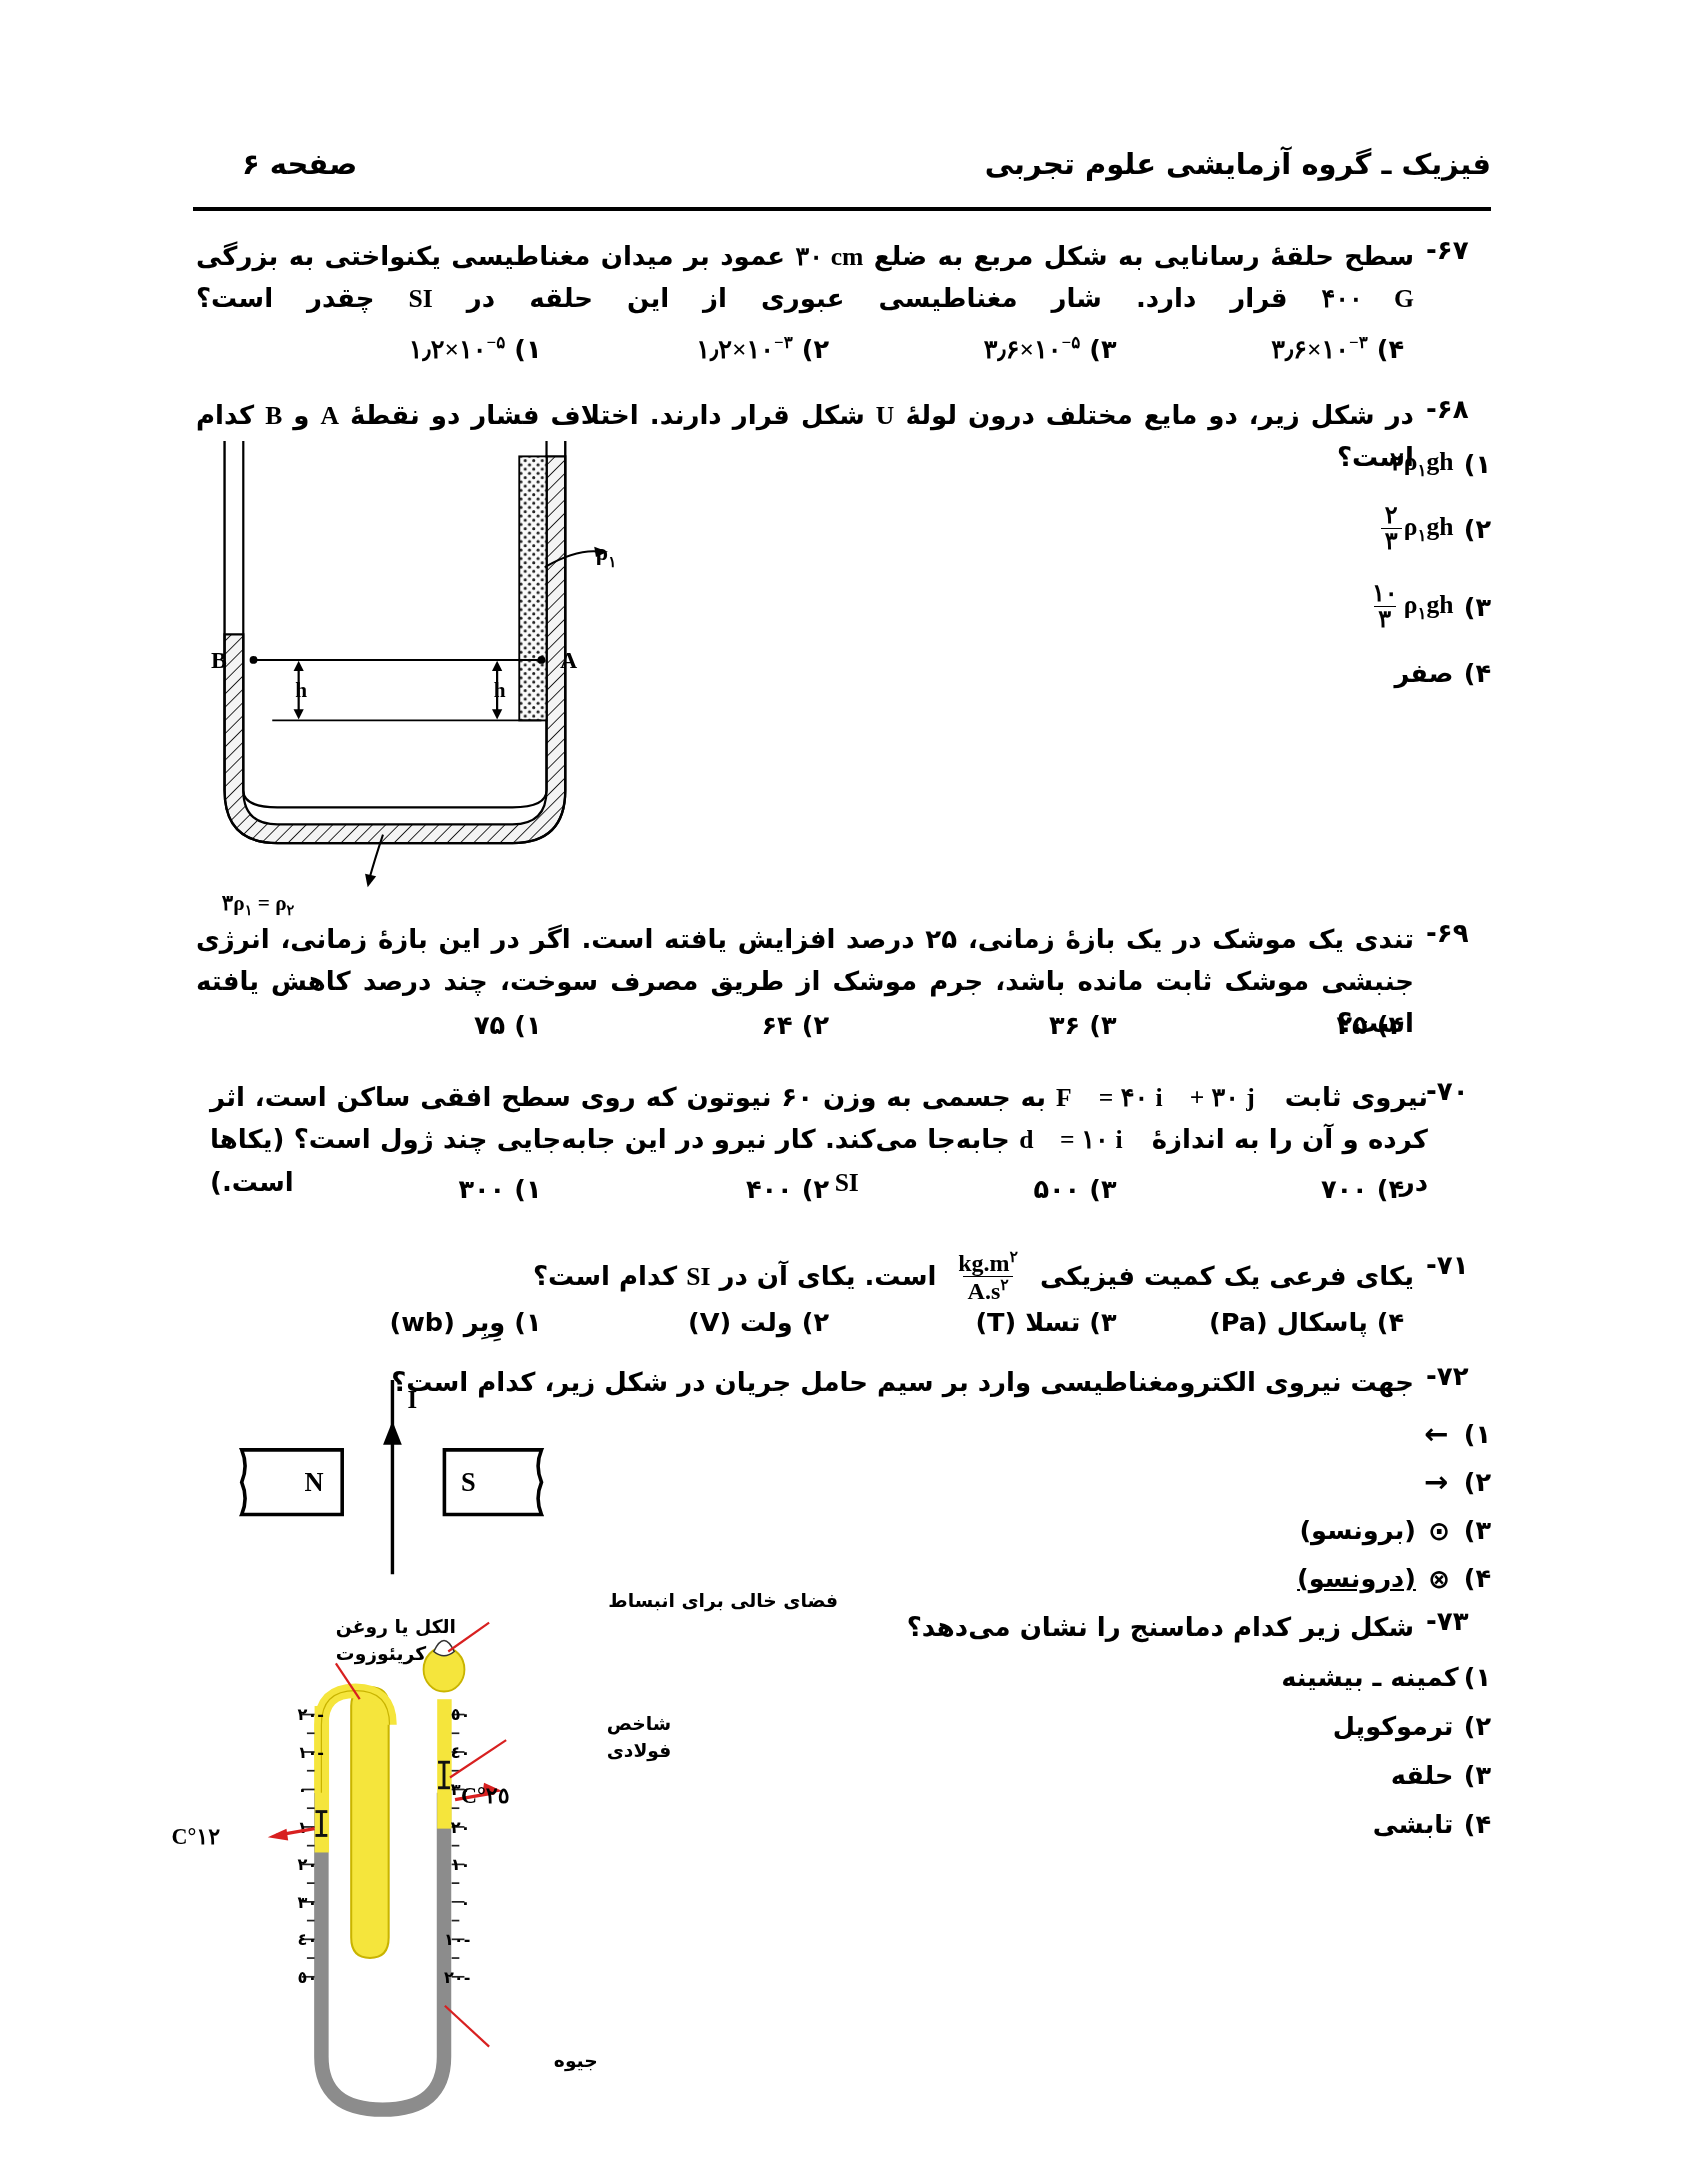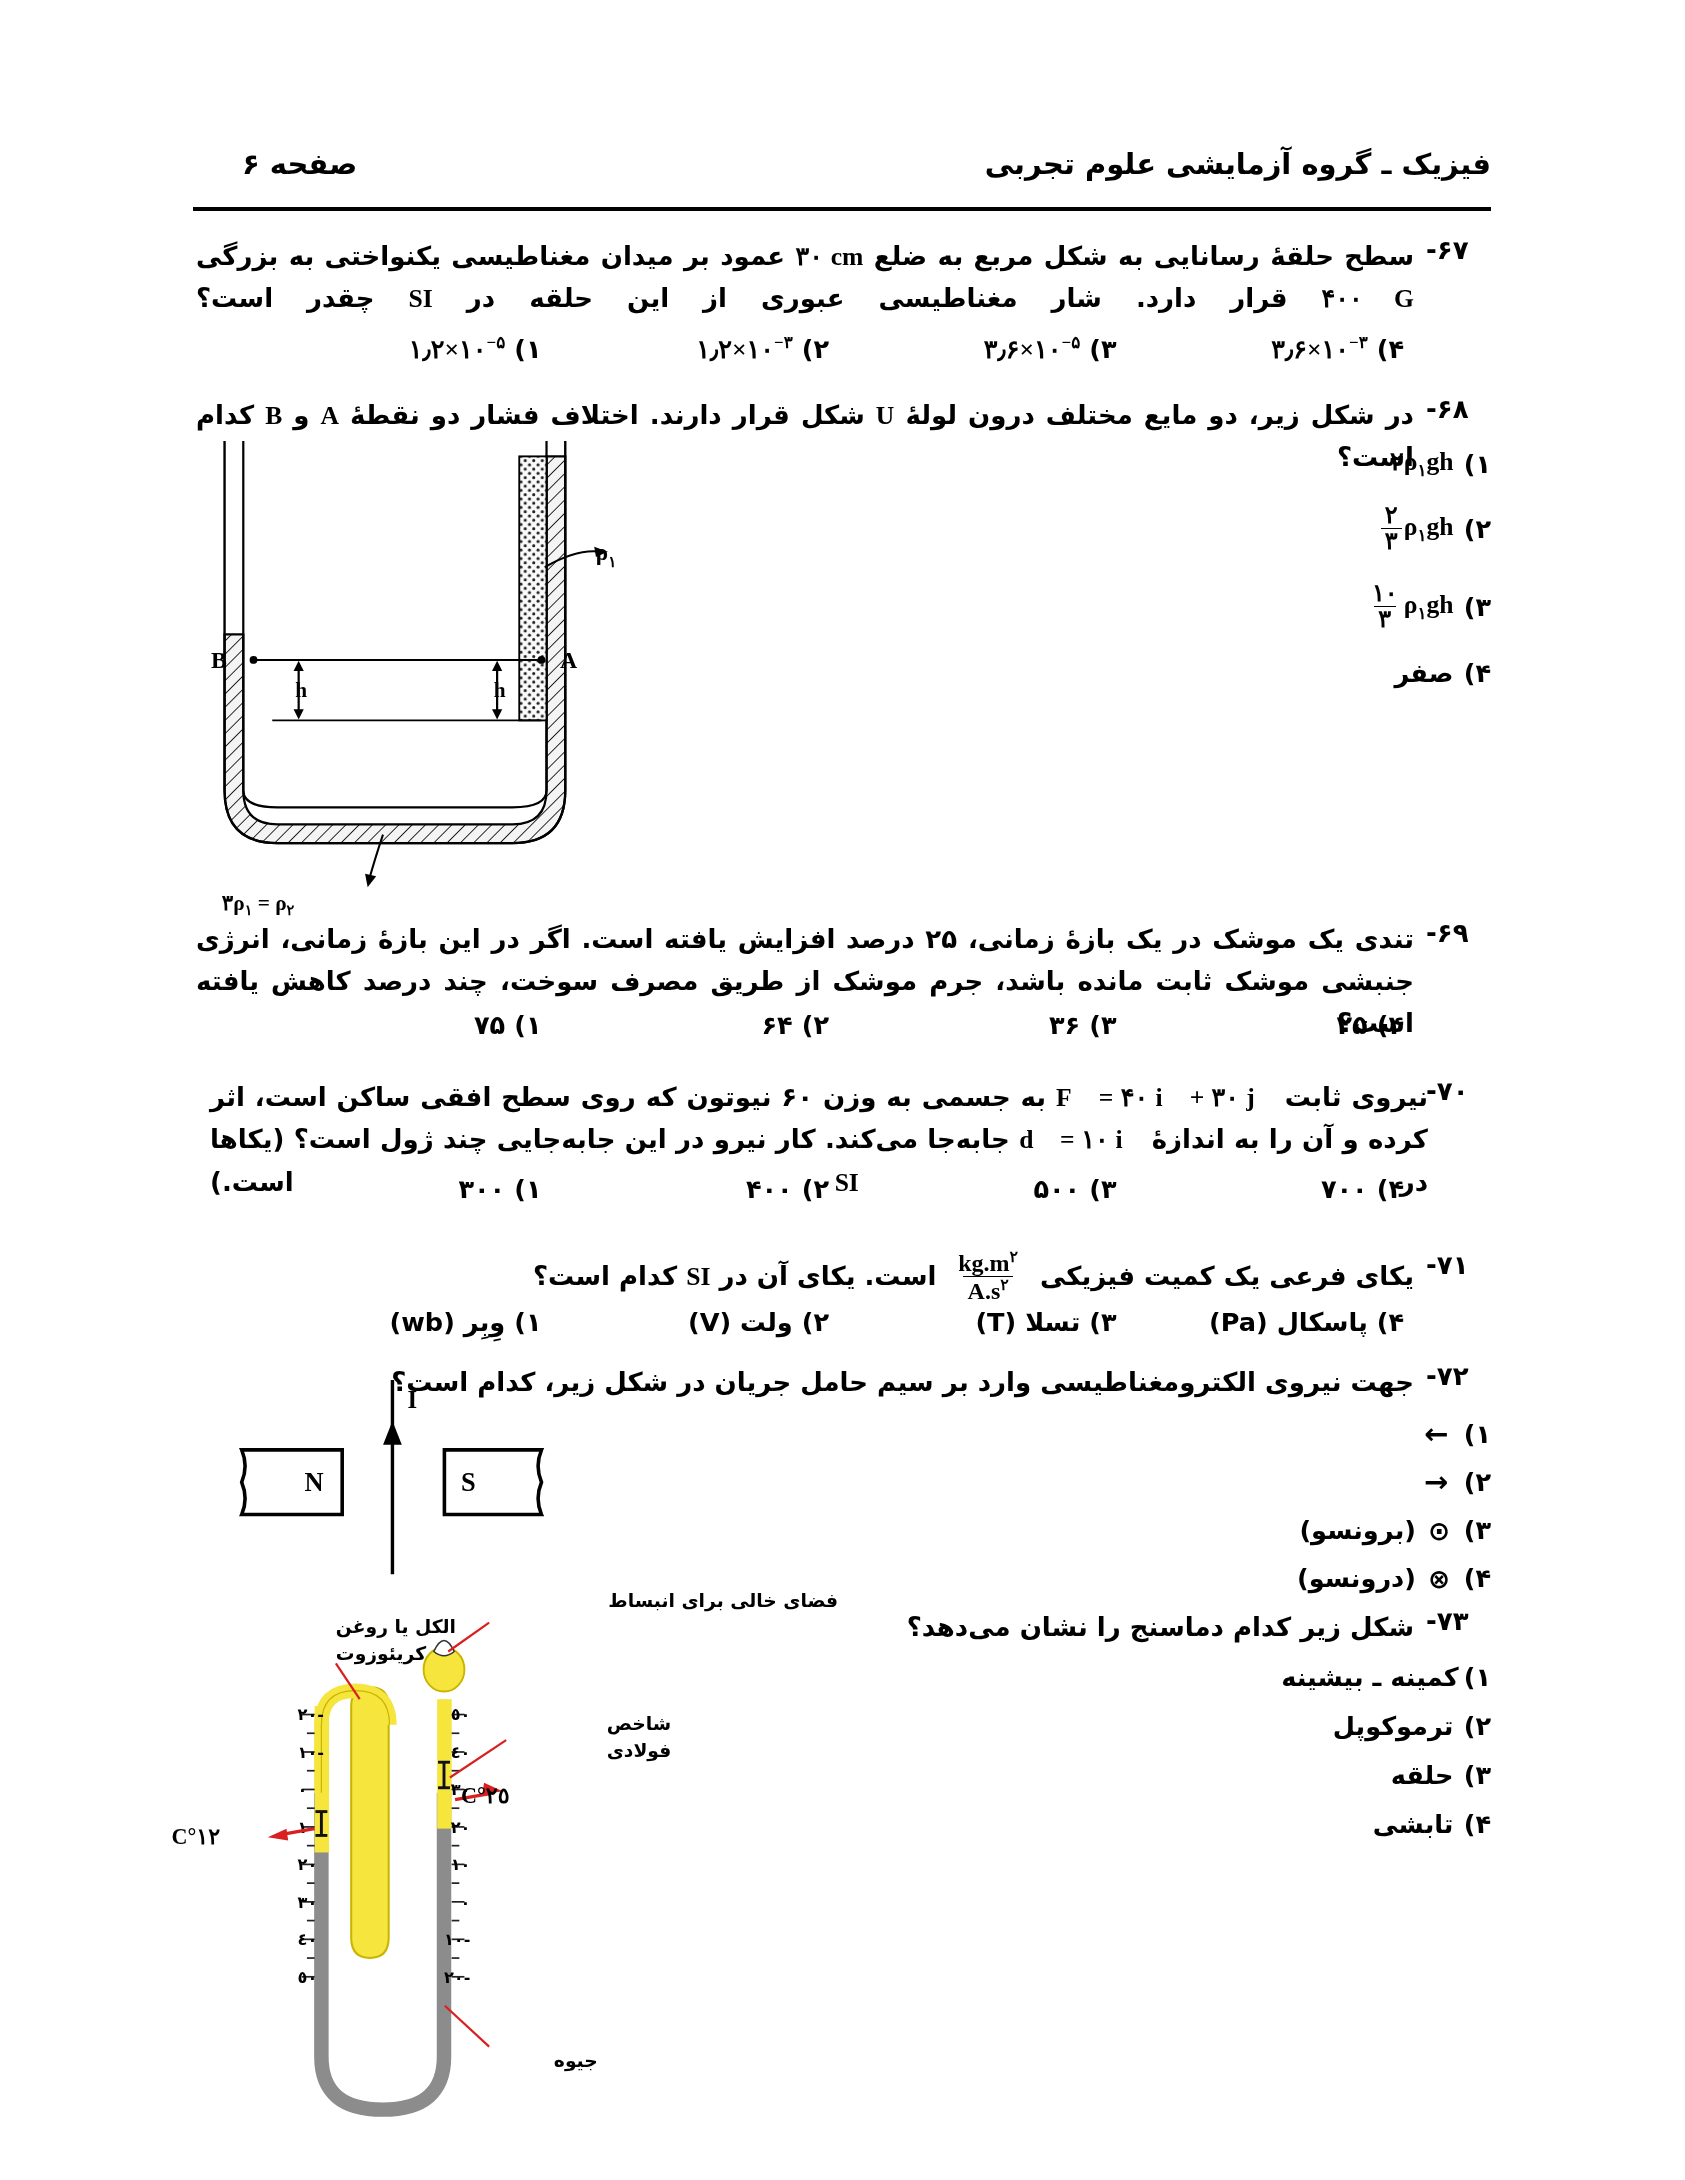--- a/index.html
+++ b/index.html
@@ -380,21 +380,21 @@
       <span style="margin-right:15.3px; font-size:29px;">→</span>
     </div>
     <div class="row" style="height:48px;">
       <span class="num">۳)</span>
       <span style="margin-right:13.6px; font-size:26.4px;">⊙</span>
       <span style="margin-right:12px;">(برونسو)</span>
     </div>
     <div class="row" style="height:48px;">
       <span class="num">۴)</span>
       <span style="margin-right:13.6px; font-size:26.4px;">⊗</span>
-      <span style="margin-right:12px;">(درونسو)</span>
+      <span style="margin-right:12px;text-decoration:underline;">(درونسو)</span>
     </div>
   </div>
 
   <div class="qnum" style="right:194px; top:1606px;">۷۳-</div>
   <div class="q" style="right:271px; top:1606px; width:1218px; text-align-last:right;">شکل زیر کدام دماسنج را نشان می‌دهد؟</div>
 
   <div class="optcol" style="right:194px; top:1652px; width:281px;">
     <div class="row" style="height:49px;">
       <span class="num">۱)</span>
       <span style="margin-right:5px;">کمینه ـ بیشینه</span>

